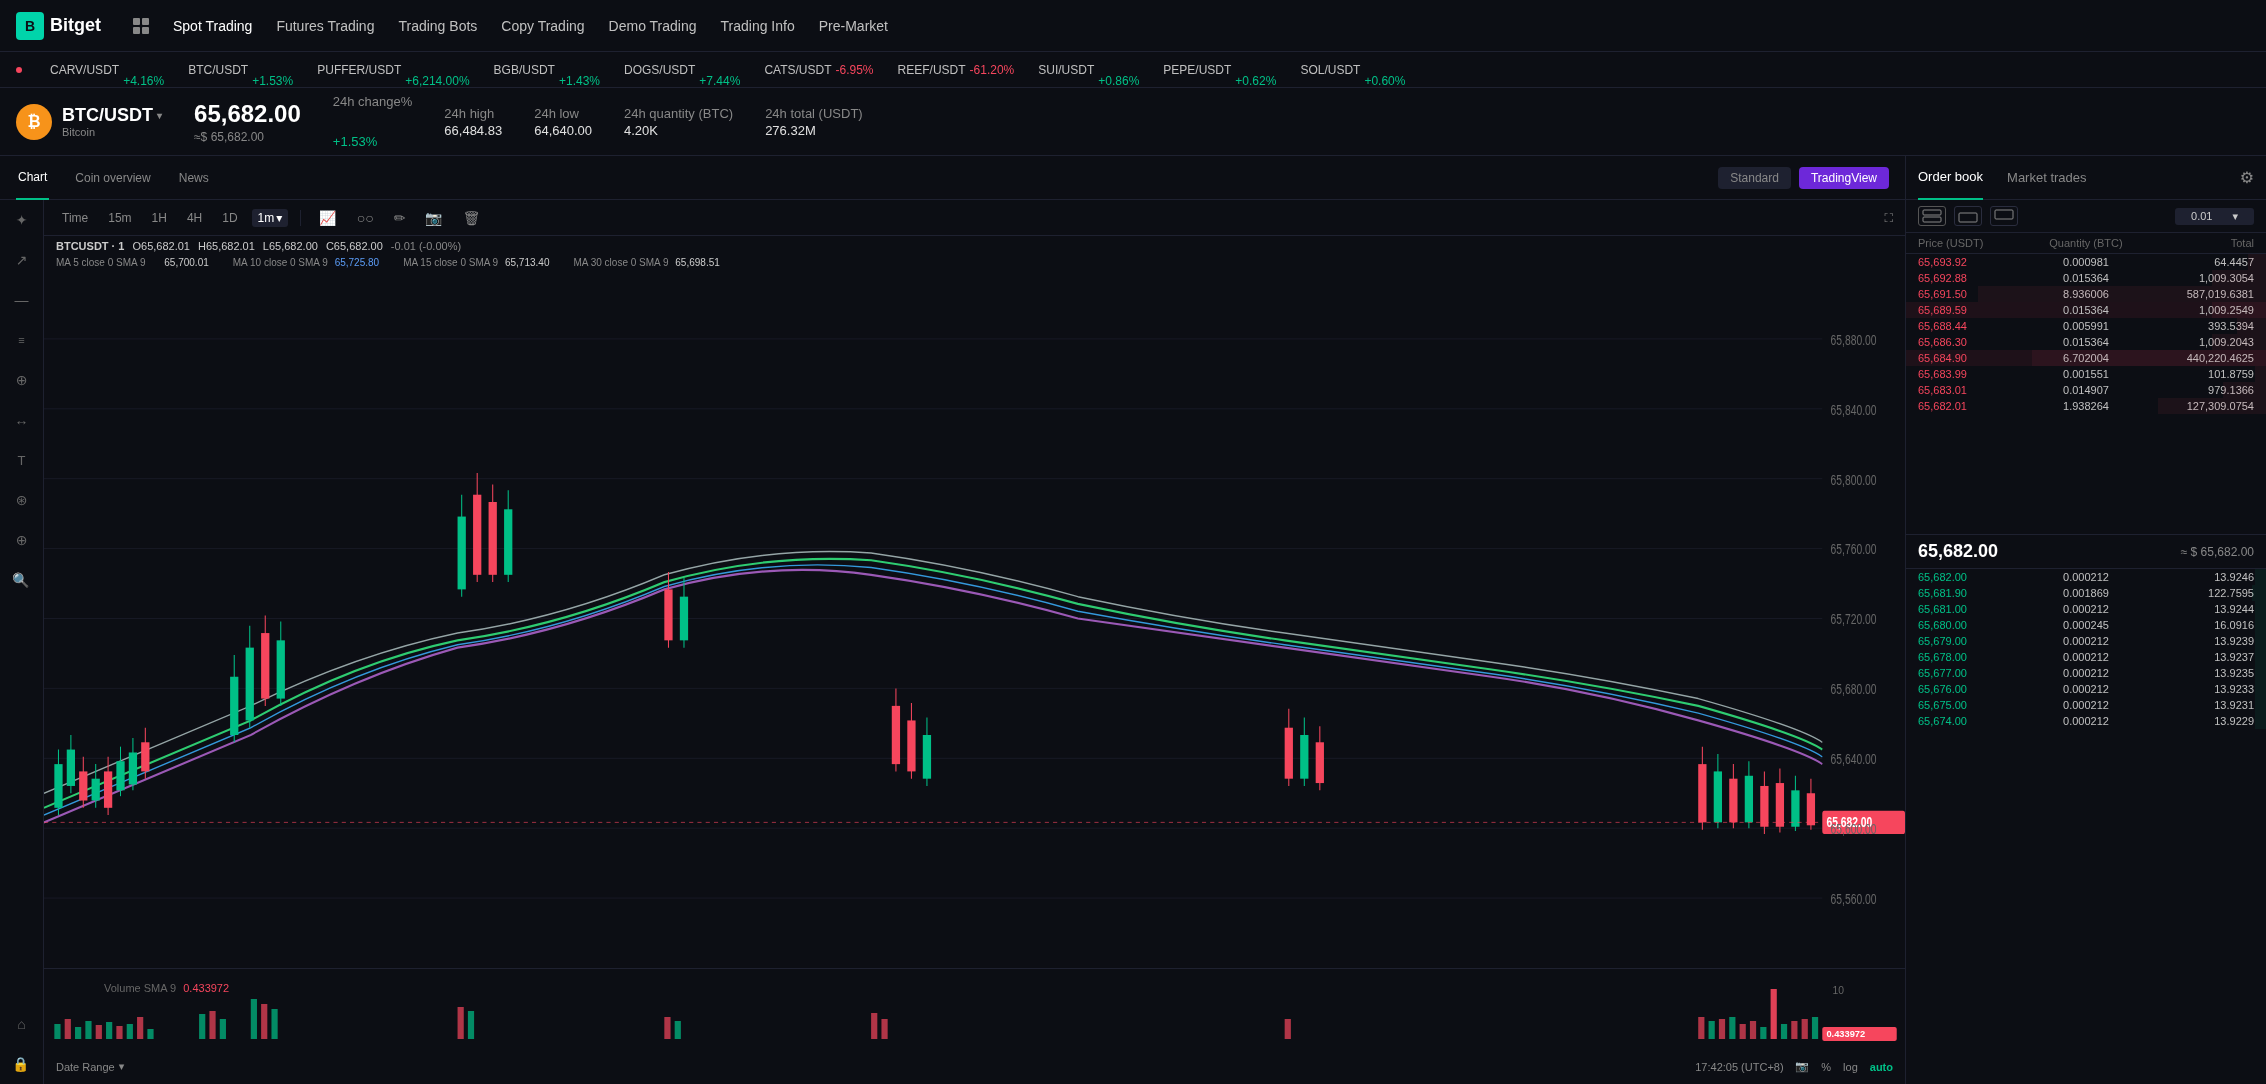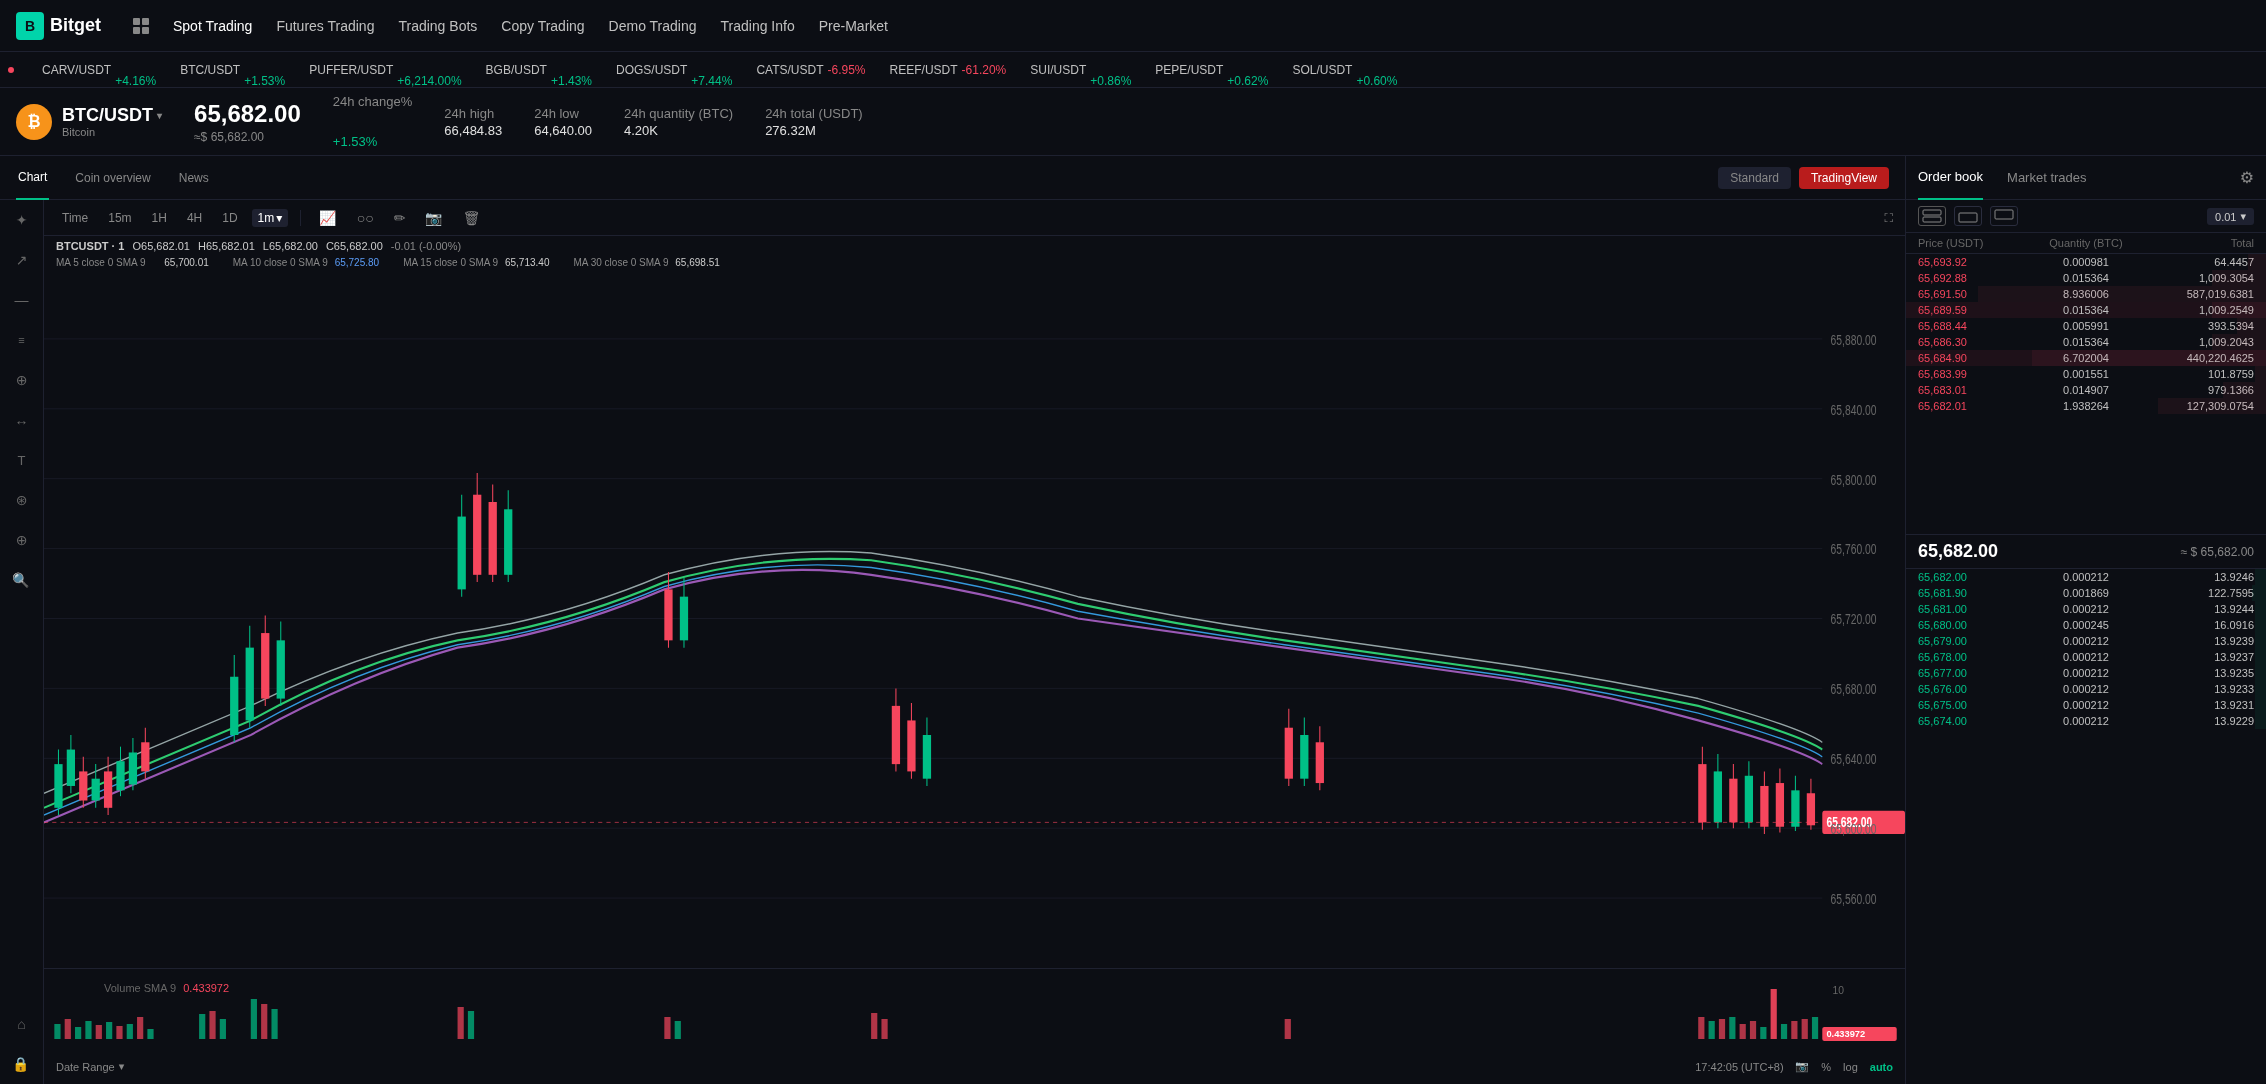--- a/index.html
+++ b/index.html
@@ -8,21 +8,21 @@
     
     .header { display: flex; align-items: center; background: #0c0e14; border-bottom: 1px solid #1e2130; height: 52px; padding: 0 16px; gap: 24px; }
     .logo { display: flex; align-items: center; gap: 6px; color: #fff; font-size: 18px; font-weight: 700; margin-right: 8px; }
     .logo-icon { width: 28px; height: 28px; background: #00d4aa; border-radius: 4px; display: flex; align-items: center; justify-content: center; color: #0c0e14; font-weight: 900; font-size: 14px; }
     .grid-icon { display: grid; grid-template-columns: 1fr 1fr; gap: 2px; width: 16px; height: 16px; }
     .grid-dot { background: #888; border-radius: 1px; }
     .nav-item { color: #c0c0c0; font-size: 14px; cursor: pointer; white-space: nowrap; padding: 4px 0; }
     .nav-item.active { color: #fff; font-weight: 500; }
 
     
-    .ticker-bar { background: #0c0e14; border-bottom: 1px solid #1e2130; height: 36px; display: flex; align-items: center; padding: 0 8px; gap: 24px; overflow: hidden; }
+    .ticker-bar { background: #0c0e14; border-bottom: 1px solid #1e2130; height: 36px; display: flex; align-items: center; padding: 0 16px; gap: 24px; overflow: hidden; }
     .ticker-item { display: flex; align-items: center; gap: 4px; white-space: nowrap; font-size: 12px; }
     .ticker-name { color: #c0c0c0; }
     .pos { color: #00c087; margin-top: 23px; }
     .neg { color: #f6465d; }
     .dot { width: 6px; height: 6px; border-radius: 50%; background: #f6465d; margin-right: 4px; }
 
     
     .symbol-bar { display: flex; align-items: center; background: #0c0e14; border-bottom: 1px solid #1e2130; height: 68px; padding: 0 16px; gap: 32px; }
     .symbol-info { display: flex; align-items: center; gap: 10px; }
     .btc-icon { width: 36px; height: 36px; background: #f7931a; border-radius: 50%; display: flex; align-items: center; justify-content: center; color: #fff; font-weight: 900; font-size: 16px; }
@@ -87,21 +87,21 @@
     
     .right-panel { width: 360px; display: flex; flex-direction: column; background: #0c0e14; }
     .panel-tabs { display: flex; align-items: center; border-bottom: 1px solid #1e2130; padding: 0 12px; height: 44px; gap: 24px; }
     .panel-tab { font-size: 13px; color: #888; cursor: pointer; height: 44px; display: flex; align-items: center; }
     .panel-tab.active { color: #fff; border-bottom: 2px solid #00c087; }
     .panel-settings { margin-left: auto; color: #888; cursor: pointer; font-size: 16px; }
 
     .ob-controls { display: flex; align-items: center; padding: 6px 12px; gap: 8px; border-bottom: 1px solid #1e2130; }
     .ob-view-btn { width: 28px; height: 20px; display: flex; align-items: center; justify-content: center; cursor: pointer; color: #888; border: 1px solid #2a2d3e; border-radius: 3px; }
     .ob-view-btn.active { border-color: #555; color: #fff; }
-    .ob-precision { margin-left: auto; background: #1e2130; border: none; color: #ccc; font-size: 11px; padding: 2px 8px; border-radius: 3px; cursor: pointer; display: flex; align-items: flex-end; gap: 4px; }
+    .ob-precision { margin-left: auto; background: #1e2130; border: none; color: #ccc; font-size: 11px; padding: 2px 16px; border-radius: 3px; cursor: pointer; display: flex; align-items: center; gap: 20px; }
 
     .ob-header { display: grid; grid-template-columns: 1fr 1fr 1fr; padding: 4px 12px; font-size: 11px; color: #666; border-bottom: 1px solid #1e2130; }
     .ob-header span:last-child { text-align: right; }
     .ob-header span:nth-child(2) { text-align: center; }
 
     .ob-rows { flex: 1; overflow-y: auto; }
     .ob-rows::-webkit-scrollbar { width: 4px; }
     .ob-rows::-webkit-scrollbar-track { background: #0c0e14; }
     .ob-rows::-webkit-scrollbar-thumb { background: #2a2d3e; }
 
@@ -235,21 +235,21 @@
 <div class="main-layout">
 
   <div class="chart-area">
 
     <div class="chart-tabs">
       <span class="chart-tab active">Chart</span>
       <span class="chart-tab">Coin overview</span>
       <span class="chart-tab">News</span>
       <div style="margin-left:auto;display:flex;gap:8px;">
         <button style="background:#1e2130;border:none;color:#888;padding:4px 12px;border-radius:4px;cursor:pointer;font-size:12px;">Standard</button>
-        <button style="background:#b91c1c;border:none;color:#fff;padding:4px 12px;border-radius:4px;cursor:pointer;font-size:12px;font-weight:500;">TradingView</button>
+        <button style="background:#6d28d9;border:none;color:#fff;padding:4px 12px;border-radius:4px;cursor:pointer;font-size:12px;font-weight:500;">TradingView</button>
       </div>
     </div>
 
     <div class="chart-body">
 
       <div class="left-toolbar">
         <div class="toolbar-icon">✦</div>
         <div class="toolbar-icon">↗</div>
         <div class="toolbar-icon">—</div>
         <div class="toolbar-icon" style="font-size:11px;">≡</div>

